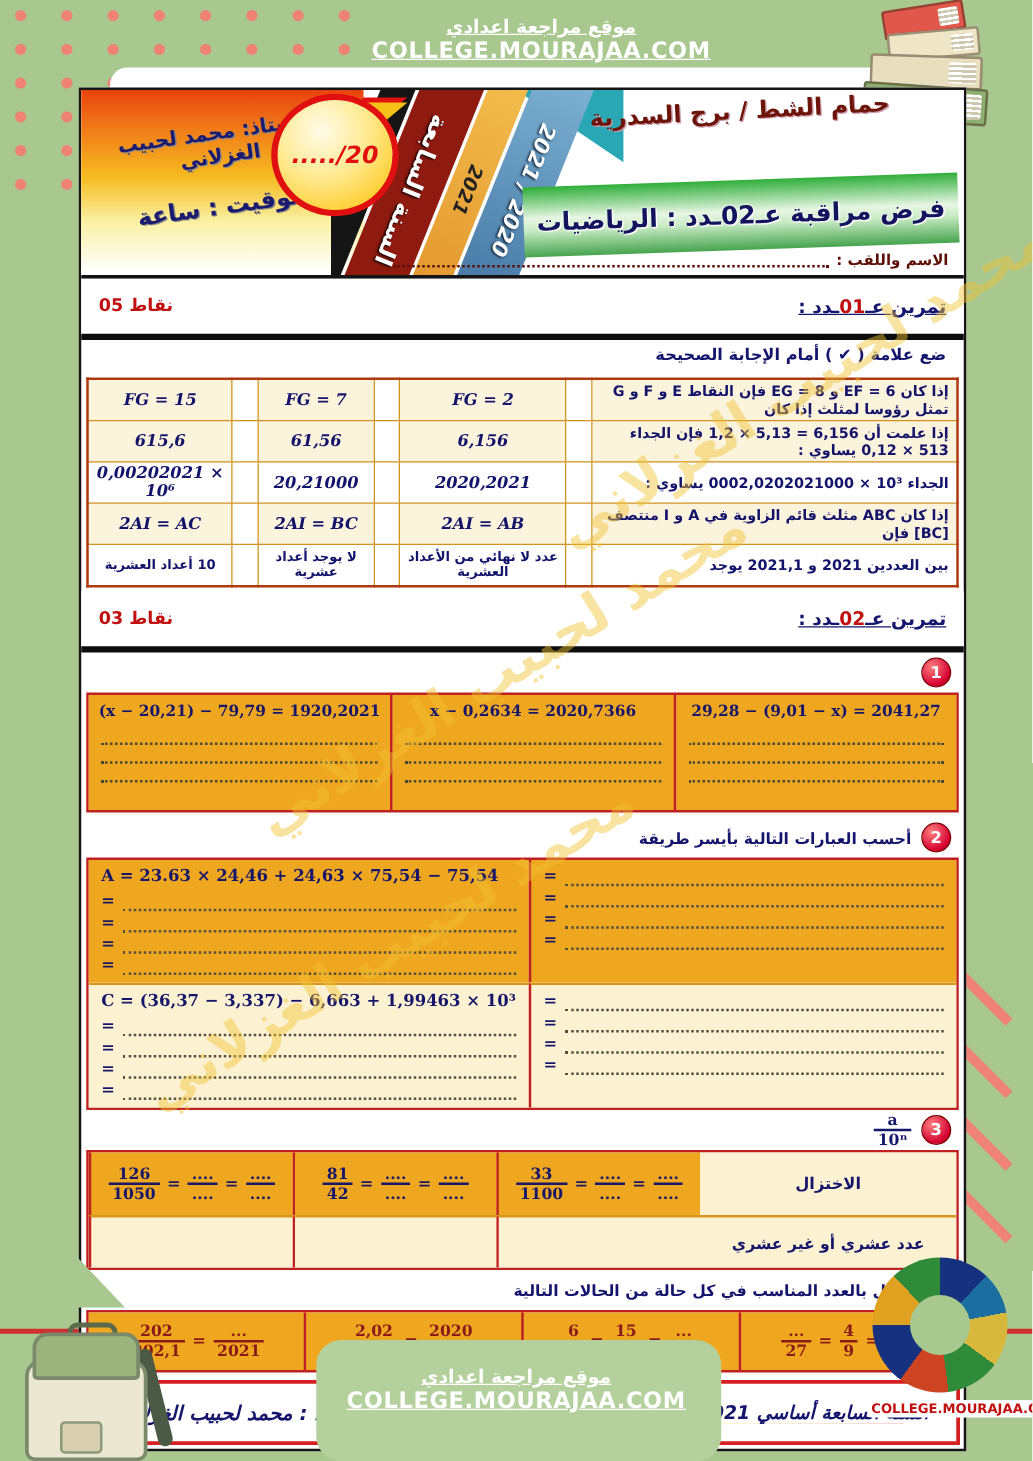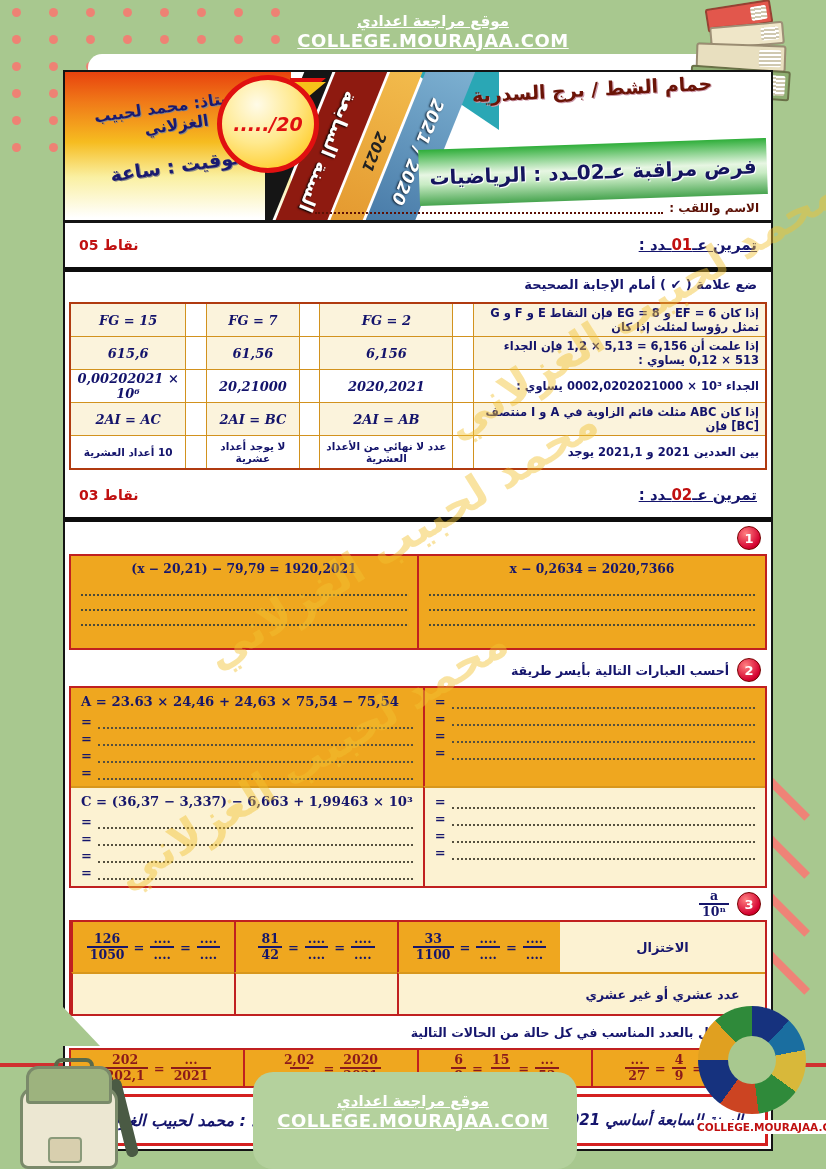--- a/index.html
+++ b/index.html
@@ -126,21 +126,21 @@
   .frac{display:inline-flex;flex-direction:column;align-items:center;
         font-family:"DejaVu Serif","Liberation Serif",serif;font-weight:bold;color:#16166b;
         font-size:12.5px;line-height:1.1;}
   .frac .fd{border-top:2px solid currentColor;padding:0 3px;}
   .frac .fn{padding:0 3px;}
   .feq{font-family:"DejaVu Serif",serif;font-weight:bold;color:#16166b;font-size:13px;}
   .maroon, .maroon .feq, .maroon .frac{color:#8b1a1a;}
 
   .q4row{margin:0 4px 6px;border:2px solid #c02020;display:flex;direction:rtl;}
   .q4item{flex:1;display:flex;align-items:center;justify-content:center;gap:6px;
-          background:#efa71f;height:36px;direction:ltr;}
+          background:#efa71f;height:46px;direction:ltr;}
   .q4item + .q4item{border-right:2px solid #c02020;}
 
   
   .doc-footer{margin:5px 3px 3px;border:3px solid #d42020;position:relative;height:46px;
           display:flex;align-items:center;justify-content:space-between;padding:0 16px;}
   .foot-grad{position:absolute;left:6%;right:6%;top:58%;height:5px;z-index:0;
           background:linear-gradient(90deg,#c02020,#ffe000,#111,#ffe000,#c02020);}
   .foot-txt{position:relative;z-index:1;background:#fff;padding:0 6px;font-weight:bold;color:#15156d;}
   .foot-right{font-size:15px;font-style:italic;}
   .foot-page{color:#d42020;font-size:14px;direction:ltr;}
@@ -364,20 +364,26 @@
       <span class="ex-points">
         <span>03</span> <span>نقاط</span>
       </span>
     </div>
 
     <div class="qhead">
       <span class="qnum">1</span>
     </div>
     <div class="q1cols" id="q1cols">
         <div class="q1col">
+          <div class="eq">29,28 − (9,01 − x) = 2041,27</div>
+          <div class="dotline"></div>
+          <div class="dotline"></div>
+          <div class="dotline"></div>
+        </div>
+        <div class="q1col">
           <div class="eq">x − 0,2634 = 2020,7366</div>
           <div class="dotline"></div>
           <div class="dotline"></div>
           <div class="dotline"></div>
         </div>
         <div class="q1col">
           <div class="eq">(x − 20,21) − 79,79 = 1920,2021</div>
           <div class="dotline"></div>
           <div class="dotline"></div>
           <div class="dotline"></div>

